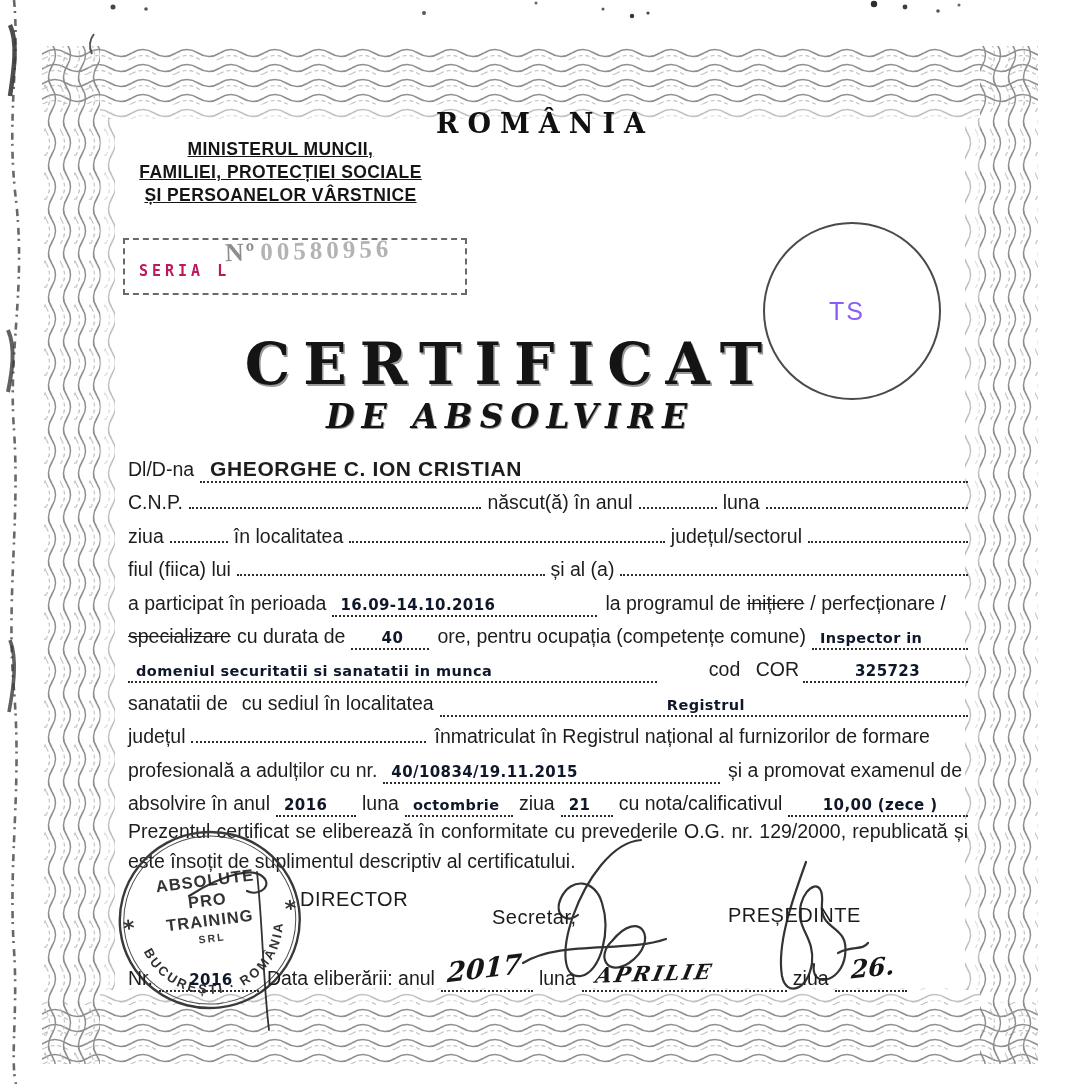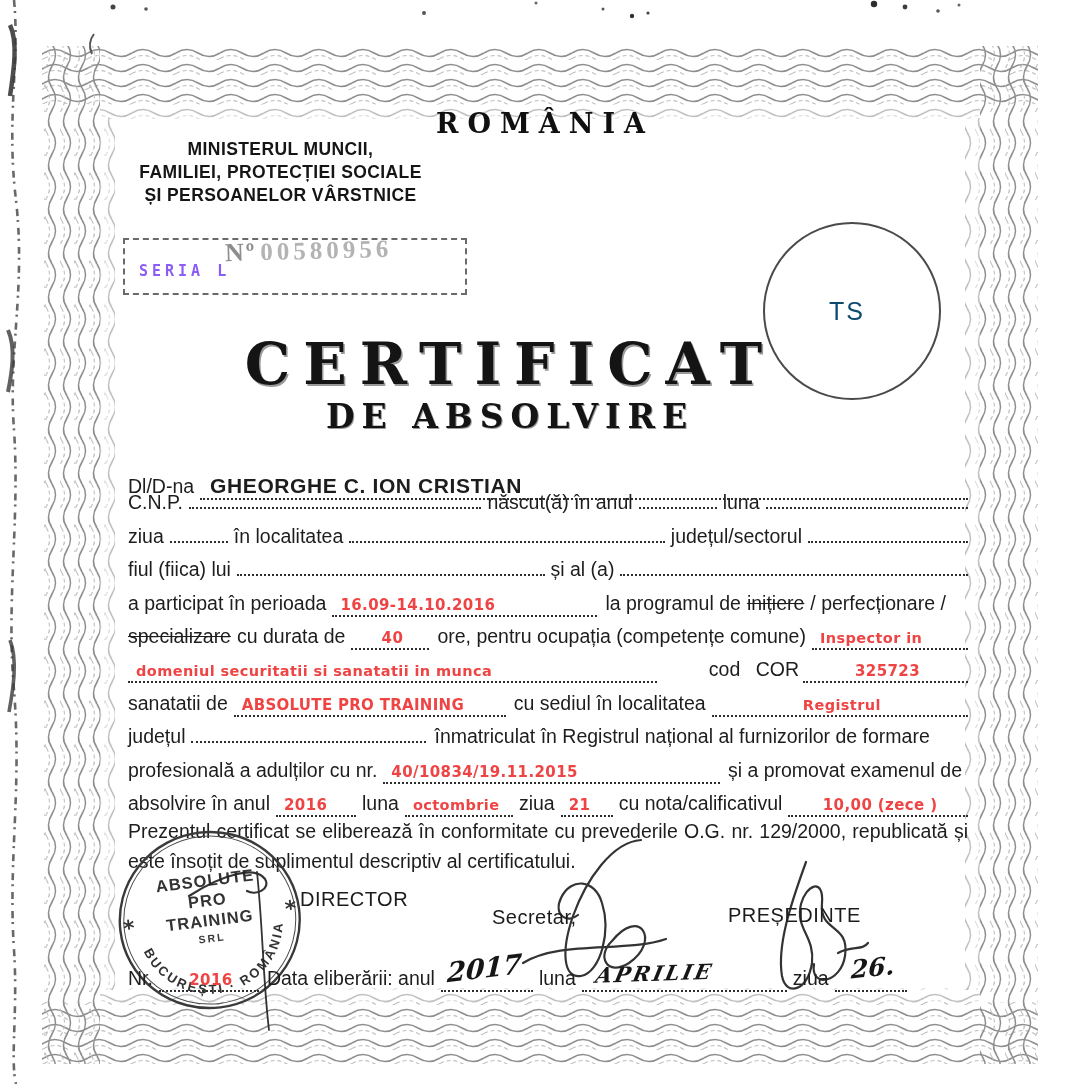--- a/index.html
+++ b/index.html
@@ -3,58 +3,58 @@
 <meta charset="utf-8">
 <style>
   html,body{margin:0;padding:0;background:#ffffff;}
   .page{position:relative;width:1080px;height:1084px;background:#fff;overflow:hidden;
         font-family:"Liberation Sans",sans-serif;color:#1d1d1d;}
   .abs{position:absolute;left:0;top:0;pointer-events:none;}
 
   
   .hdr{position:absolute;font-weight:bold;text-align:center;white-space:pre-line;
        font-size:17.5px;line-height:1.32;color:#151515;letter-spacing:.4px;}
-  .hdr-left{left:128px;top:138px;width:305px;}
+  .hdr-left{left:128px;top:138px;width:305px;text-decoration:underline;}
   .hdr-right{left:703px;top:133px;width:272px;}
   .country{position:absolute;left:420px;top:108px;width:250px;text-align:center;
            font-family:"DejaVu Serif",serif;font-weight:bold;font-size:27px;letter-spacing:9px;color:#101010;}
 
   
   .serial-box{position:absolute;left:123px;top:238px;width:340px;height:53px;
               border:2px dashed #6a6a6a;}
   .seria{position:absolute;left:14px;top:22px;font-family:"DejaVu Sans Mono",monospace;
-         font-weight:bold;font-size:15px;letter-spacing:4px;color:#8b5cf6;}
+         font-weight:bold;font-size:15px;letter-spacing:4px;color:#be185d;}
   .serno{position:absolute;left:100px;top:-4px;font-family:"Liberation Serif",serif;
          font-weight:bold;color:#a9a9a9;transform:rotate(-1.5deg);white-space:nowrap;}
   .serno .npfx{font-size:26px;letter-spacing:2px;color:#8d8d8d;}
   .serno .nval{font-size:25px;letter-spacing:4px;color:#b3b3b3;}
 
   
   .ts-circle{position:absolute;left:763px;top:222px;width:174px;height:174px;border:2px solid #4a4a4a;
              border-radius:50%;display:flex;align-items:center;justify-content:center;}
-  .ts-circle span{font-size:25px;letter-spacing:2px;color:#0c4a6e;margin-right:10px;}
+  .ts-circle span{font-size:25px;letter-spacing:2px;color:#8b5cf6;margin-right:10px;}
 
   
   .title-block{position:absolute;left:150px;top:330px;width:720px;text-align:center;color:#141414;}
   .title-main{font-family:"DejaVu Serif",serif;font-weight:bold;font-size:57px;letter-spacing:13px;
               text-shadow:1.5px 1.5px 0 #9a9a9a;}
   .title-sub{font-family:"DejaVu Serif",serif;font-weight:bold;font-size:33px;letter-spacing:7px;
-             margin-top:0px;text-shadow:1px 1px 0 #9a9a9a;}
+             margin-top:0px;text-shadow:1px 1px 0 #9a9a9a;font-style:italic;}
 
   
   .body-block{position:absolute;left:128px;top:458px;width:840px;font-size:19.5px;}
   .line{display:flex;align-items:baseline;height:33.4px;white-space:nowrap;}
   .lbl{flex:0 0 auto;padding-right:6px;}
   .fill{border-bottom:2px dotted #2d2d2d;min-width:20px;position:relative;}
   .grow{flex:1 1 auto;}
-  .typed{font-family:"DejaVu Sans",sans-serif;font-size:15px;font-weight:600;color:#ef4444;
+  .typed{font-family:"DejaVu Sans",sans-serif;font-size:15px;font-weight:600;color:#0f172a;
          display:inline-block;line-height:1;padding:0 4px 1px 8px;letter-spacing:.4px;}
   .typed-sm{font-size:14.5px;}
   .name{font-size:21px;font-weight:bold;letter-spacing:.6px;padding-left:10px;line-height:1;
-        display:inline-block;font-family:"Liberation Sans",sans-serif;margin-top:17px;}
+        display:inline-block;font-family:"Liberation Sans",sans-serif;}
   .strike{text-decoration:line-through;padding-right:6px;}
   .codcor{word-spacing:10px;padding:0 4px;margin-left:48px;}
   .orgname{font-weight:bold;font-size:15px;letter-spacing:.3px;}
   .ctr{text-align:center;}
 
   
   .para{position:absolute;left:128px;top:816px;width:840px;font-size:19.5px;line-height:1.55;
         text-align:justify;}
 
   
@@ -190,21 +190,20 @@
     </div>
 
     <div class="line">
       <span class="fill grow"><span class="typed typed-sm">domeniul securitatii si sanatatii in munca</span></span>
       <span class="lbl codcor">cod COR</span>
       <span class="fill ctr" style="flex:0 0 165px"><span class="typed">325723</span></span>
     </div>
 
     <div class="line">
       <span class="lbl">sanatatii de</span>
-      <span class="fill" style="flex:0 0 272px"><span class="typed orgname">ABSOLUTE PRO TRAINING</span></span>
       <span class="lbl" style="padding-left:8px">cu sediul în localitatea</span>
       <span class="fill ctr grow"><span class="typed typed-sm">Registrul</span></span>
     </div>
 
     <div class="line">
       <span class="lbl">județul</span>
       <span class="fill" style="flex:0 0 235px"></span>
       <span class="lbl" style="padding-left:8px">înmatriculat în Registrul național al furnizorilor de formare</span>
     </div>
 

